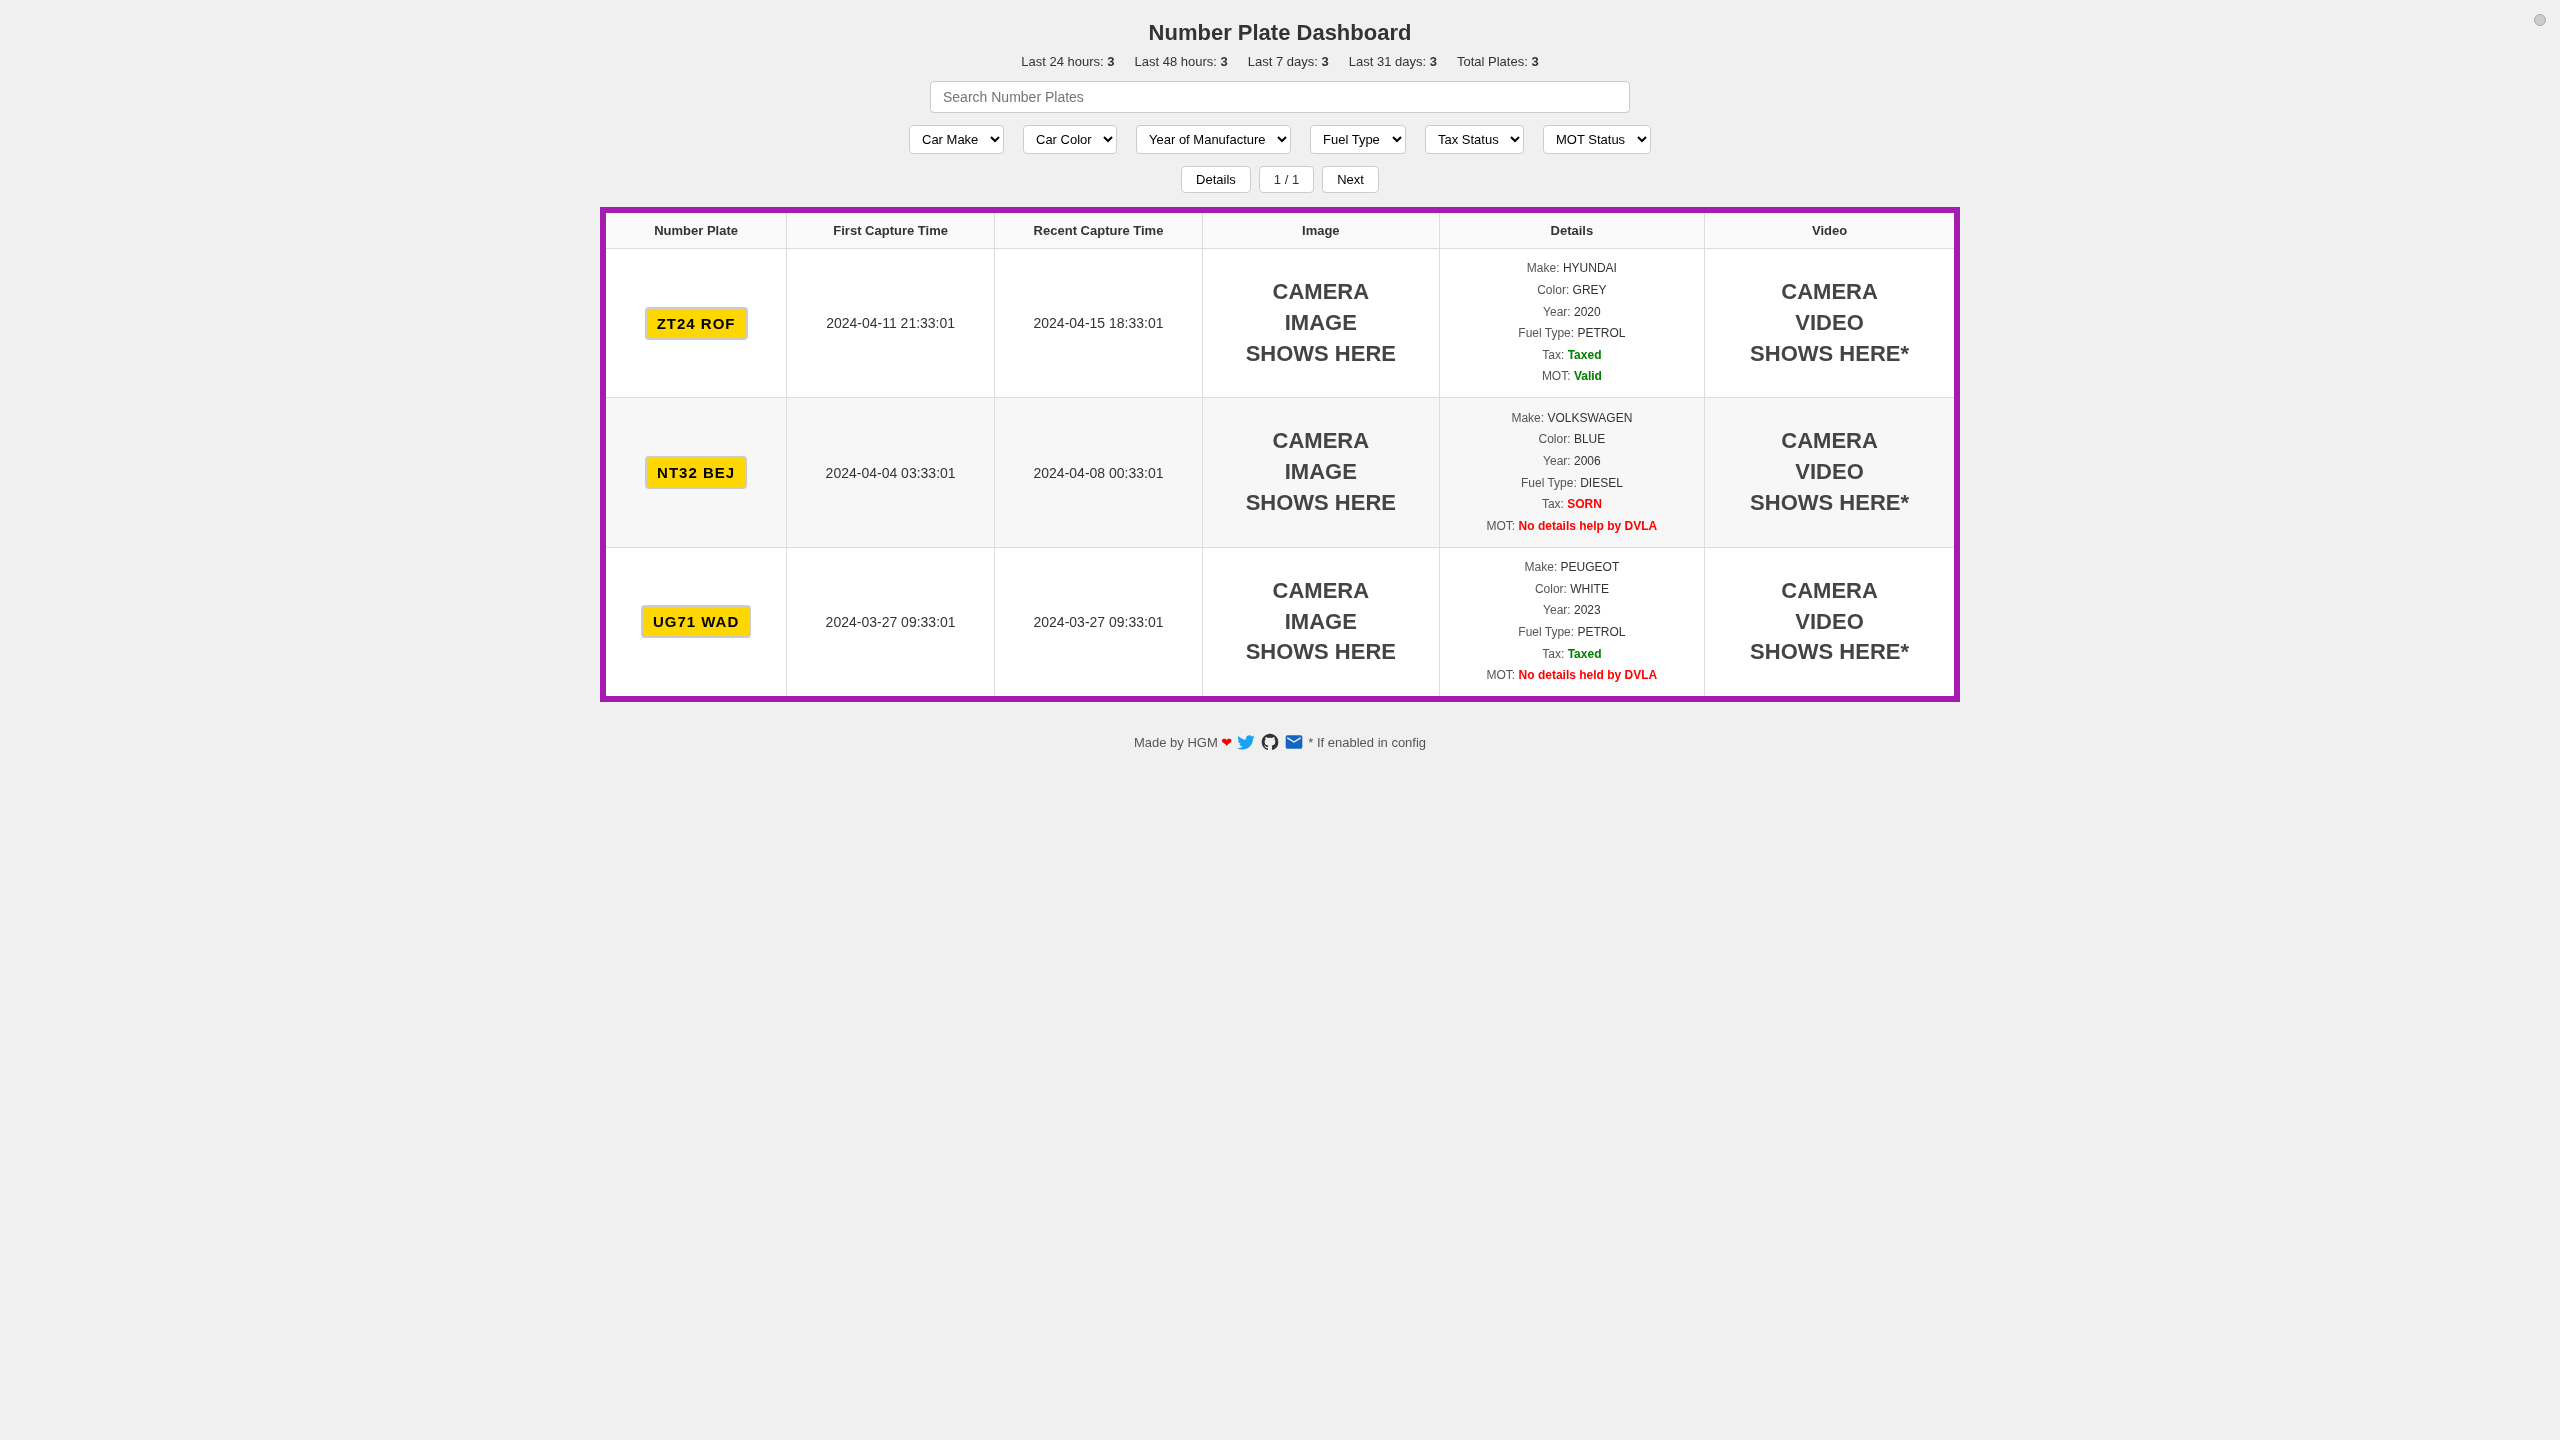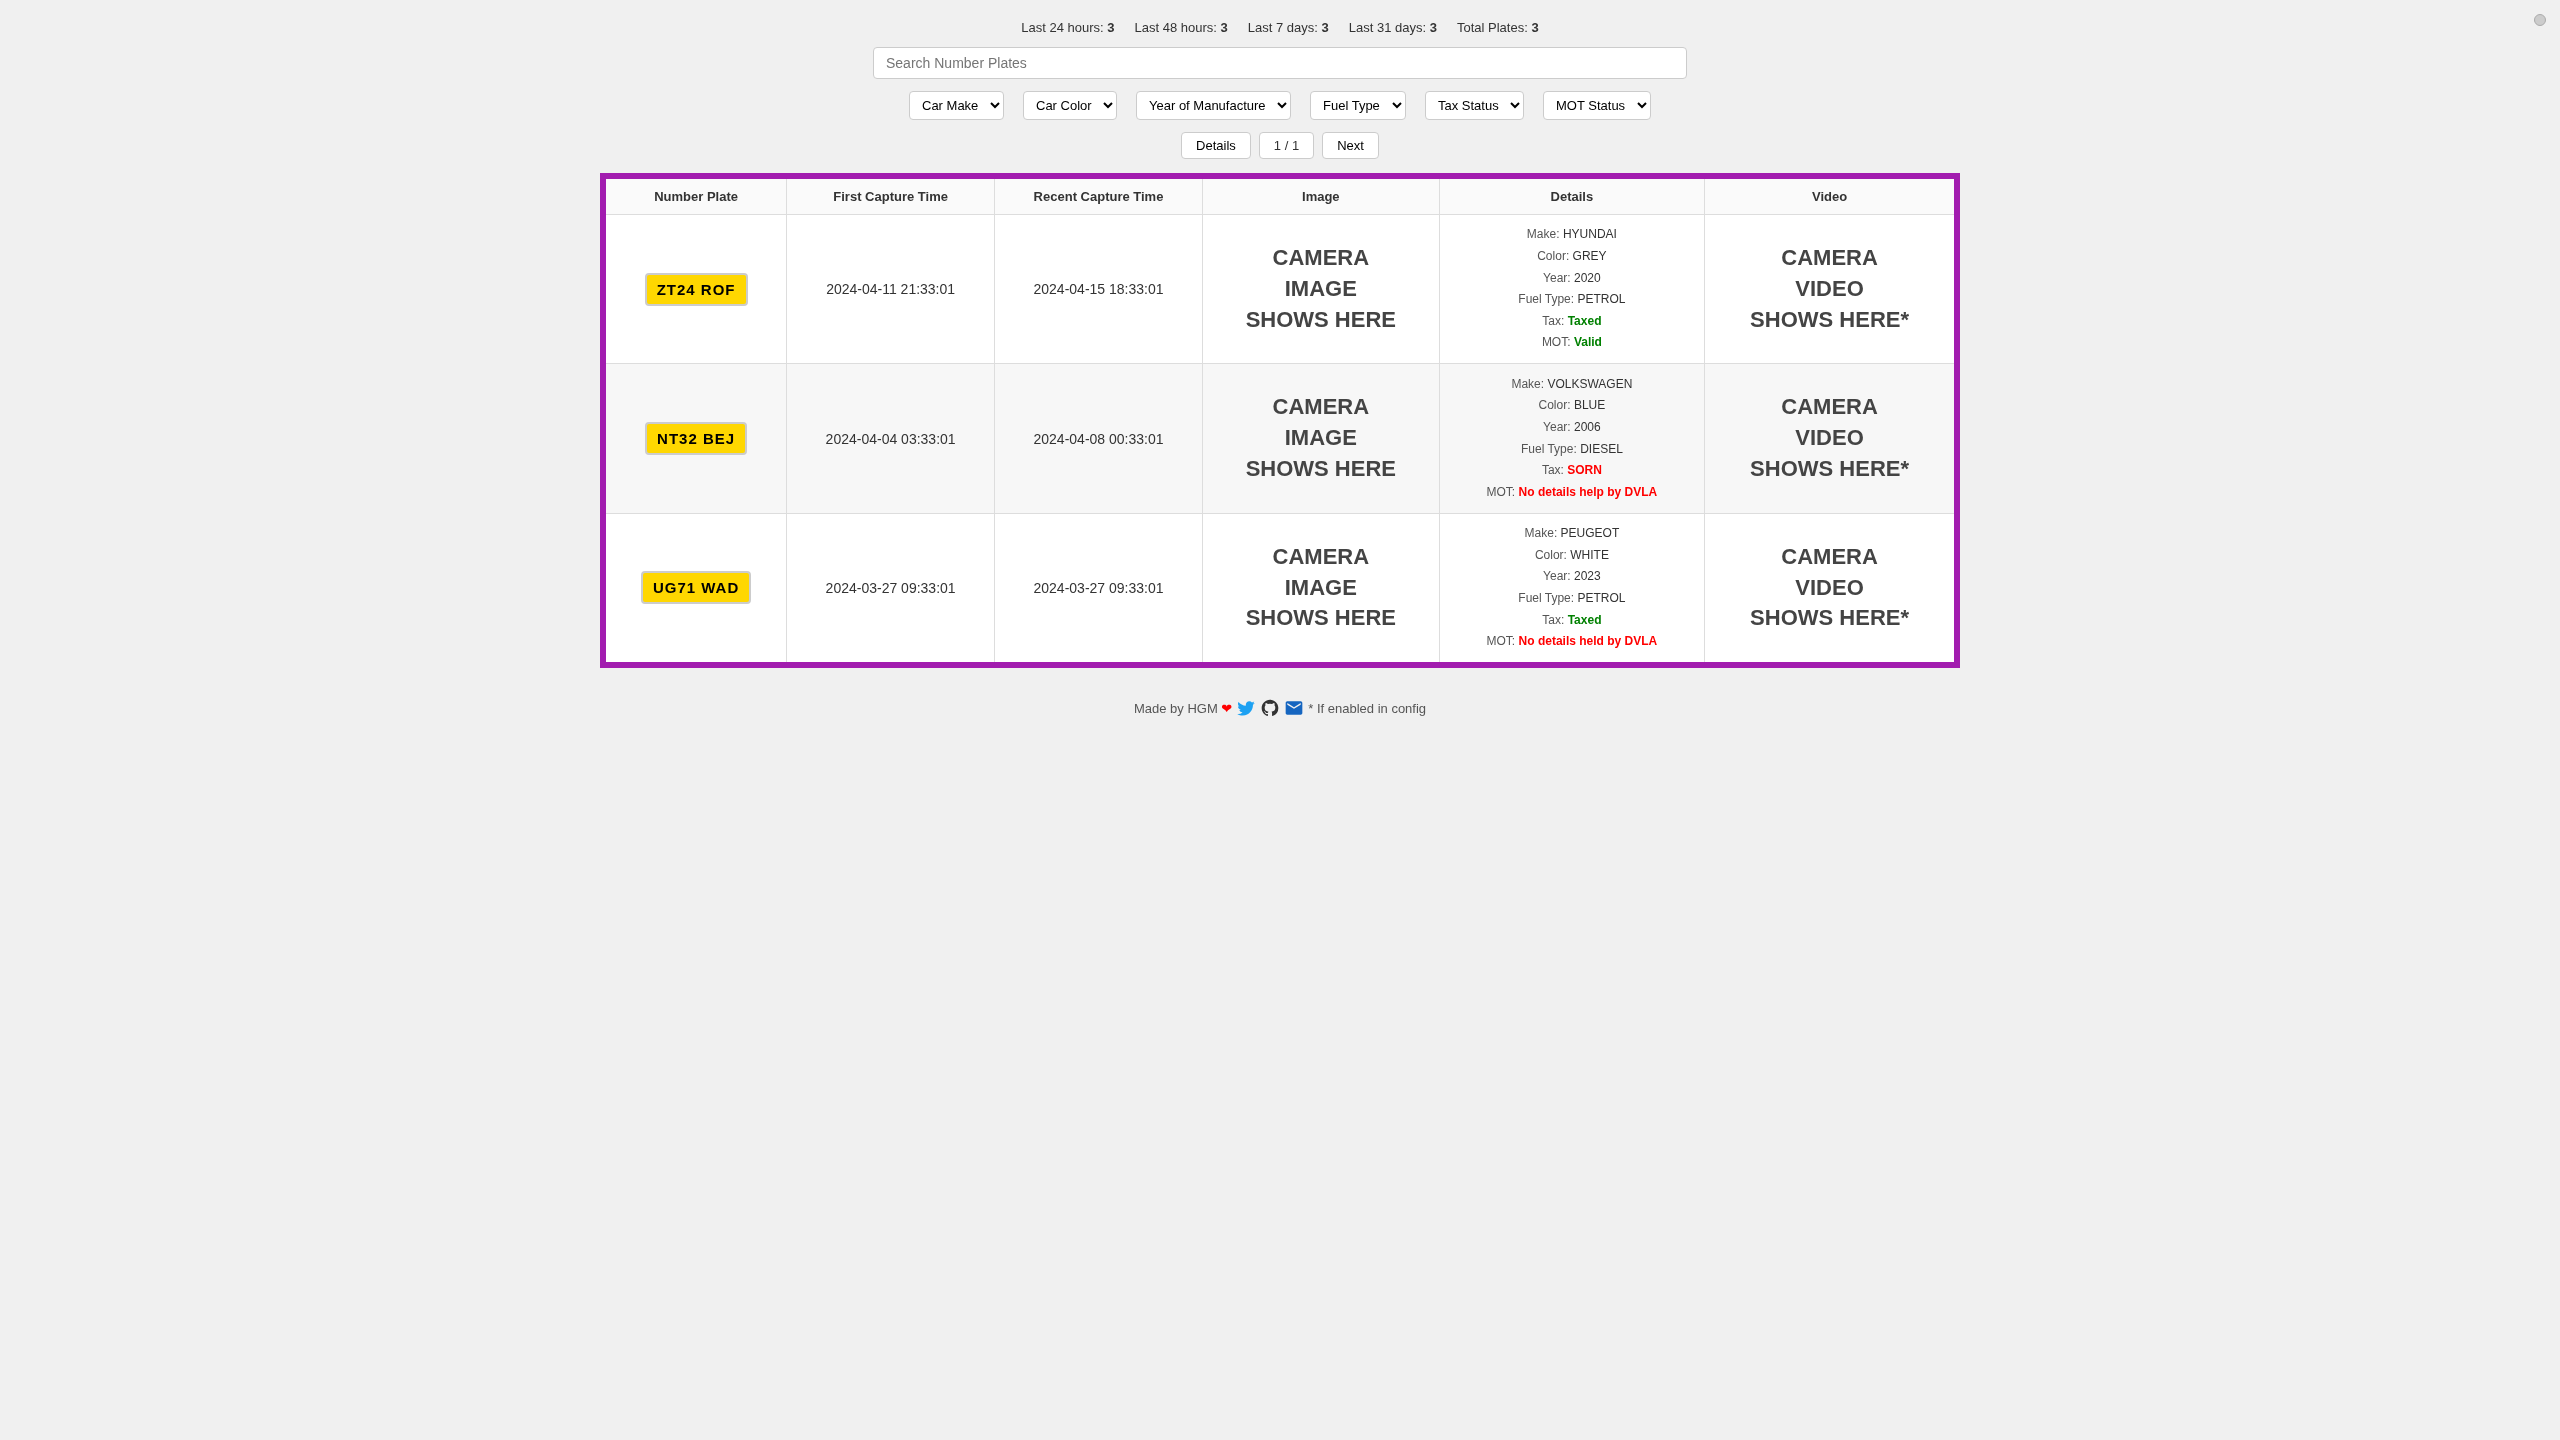--- a/index.html
+++ b/index.html
@@ -31,21 +31,21 @@
       font-size: 13px;
       color: #333;
     }
     .stats-bar span b { font-weight: bold; }
     .search-bar {
       display: flex;
       justify-content: center;
       margin-bottom: 12px;
     }
     .search-input {
-      width: 814px;
+      width: 700px;
       padding: 7px 12px;
       border: 1px solid #ccc;
       border-radius: 4px;
       font-size: 14px;
       background: #fff;
     }
     .filters {
       display: flex;
       justify-content: center;
       gap: 19px;
@@ -159,20 +159,21 @@
       border: 1px solid #aaa;
     }
   </style>
 </head>
 <body>
 
 <div class="status-dot"></div>
 
 <div class="page-wrapper">
   <div class="header">
+    <div class="page-title">Number Plate Dashboard</div>
     <div class="stats-bar">
       <span>
         <span>Last 24 hours:</span>&nbsp;<b>3</b>
       </span>
       <span>
         <span>Last 48 hours:</span>&nbsp;<b>3</b>
       </span>
       <span>
         <span>Last 7 days:</span>&nbsp;<b>3</b>
       </span>

